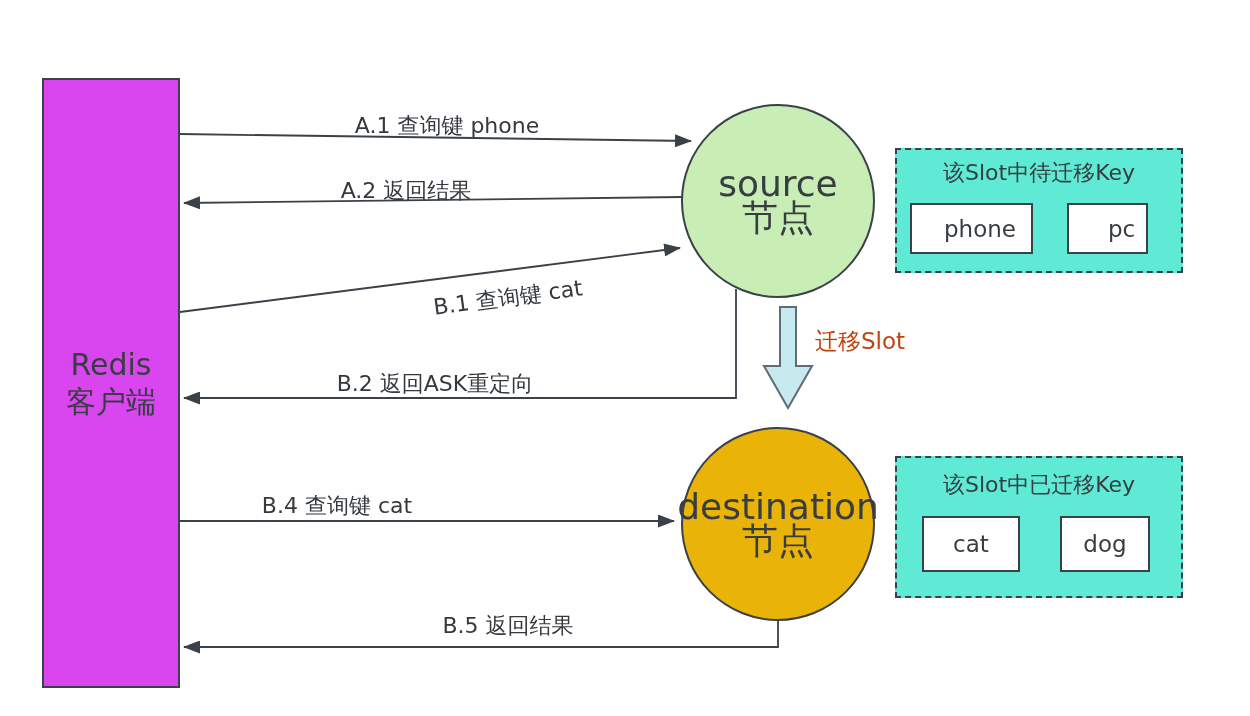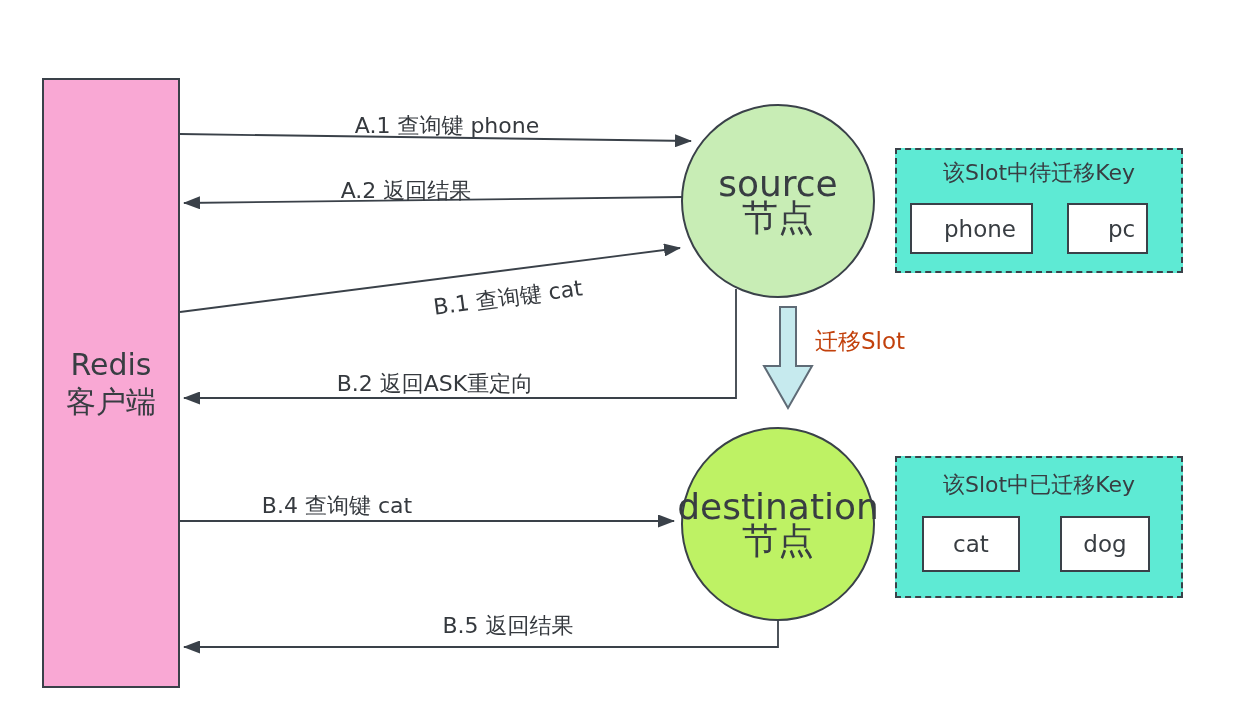--- a/index.html
+++ b/index.html
@@ -22,21 +22,21 @@
     width: 1250px;
     height: 716px;
   }
   .abs { position: absolute; }
 
   
   .client-box {
     left: 42px; top: 78px;
     width: 138px; height: 610px;
     border: 2px solid #3a4149;
-    background: #f9a8d4;
+    background: #d946ef;
     display: flex;
     flex-direction: column;
     align-items: center;
     justify-content: center;
     font-size: 30px;
     line-height: 37px;
     box-sizing: border-box;
   }
 
   
@@ -46,21 +46,21 @@
     border-radius: 50%;
     display: flex;
     flex-direction: column;
     align-items: center;
     justify-content: center;
     font-size: 36px;
     line-height: 34px;
     box-sizing: border-box;
   }
   .node.source { left: 681px; top: 104px; background: #c8edb5; }
-  .node.destination { left: 681px; top: 427px; background: #bef264; }
+  .node.destination { left: 681px; top: 427px; background: #eab308; }
 
   
   .msg-label {
     font-size: 22px;
     white-space: nowrap;
     transform: translateX(-50%);
     color: #35393e;
   }
   .msg-label.rot {
     transform: translateX(-50%) rotate(-7.5deg);

